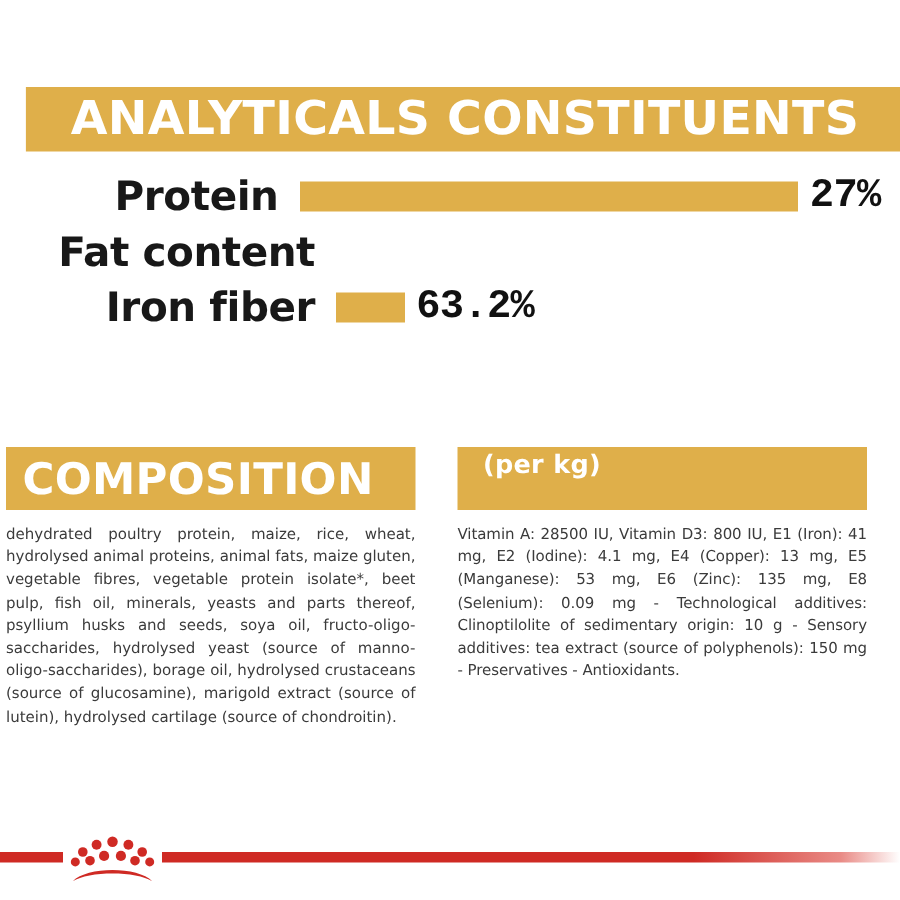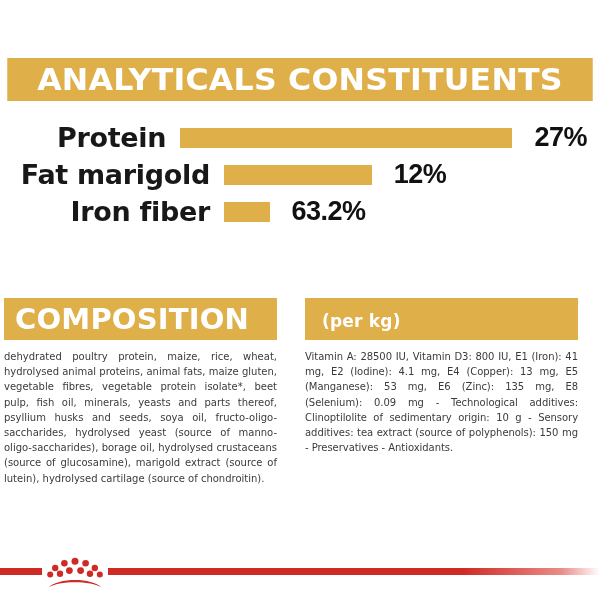--- a/index.html
+++ b/index.html
@@ -12,21 +12,21 @@
     height: 600px;
     position: relative;
     overflow: hidden;
     font-family: "DejaVu Sans", sans-serif;
     -webkit-font-smoothing: antialiased;
   }
 
   
   #analytics-panel {
     position: absolute;
-    left: 13px;
+    left: 23px;
     top: 58px;
     width: 574px;
   }
   .gold-header {
     background: #dfaf4a;
     color: #ffffff;
     font-family: "DejaVu Sans", sans-serif;
     font-weight: bold;
     letter-spacing: 0.2px;
     line-height: 1;
@@ -47,21 +47,21 @@
 
   
   #bar-chart {
     position: absolute;
     left: 13px;
     top: 116px;
     width: 574px;
   }
   .bar-row {
     display: flex;
-    align-items: flex-end;
+    align-items: flex-start;
     height: 37px;
   }
   .bar-label {
     width: 197px;
     text-align: right;
     font-size: 27px;
     font-weight: bold;
     color: #181818;
     font-family: "DejaVu Sans", sans-serif;
     letter-spacing: -0.3px;
@@ -74,23 +74,23 @@
     align-items: center;
   }
   .bar-fill {
     height: 20px;
     background: #dfaf4a;
   }
   .bar-value {
     font-size: 27px;
     font-weight: bold;
     color: #111111;
-    font-family: Liberation Sans, sans-serif;
+    font-family: Liberation Mono, monospace;
     letter-spacing: -0.5px;
-    padding-left: 22px;
+    padding-left: 8px;
     white-space: nowrap;
   }
 
   
   #bottom-panels {
     position: absolute;
     left: 4px;
     top: 298px;
     width: 574px;
     display: flex;
@@ -113,21 +113,21 @@
     line-height: 1;
     letter-spacing: 0.2px;
   }
   .panel-header .subtitle {
     font-size: 17px;
     font-weight: bold;
     line-height: 1;
     padding-left: 6px;
     padding-bottom: 1px;
     align-self: flex-end;
-    margin-bottom: 9px;
+    margin-bottom: 20px;
   }
   .panel-body {
     margin-top: 9px;
     font-family: "DejaVu Sans", sans-serif;
     font-size: 10px;
     line-height: 15.2px;
     color: #3b3b3b;
     text-align: justify;
     text-justify: inter-word;
   }
@@ -180,25 +180,21 @@
 
   <div class="bar-row">
     <div class="bar-label">Protein</div>
     <div class="bar-track">
       <div class="bar-fill" style="width: 332.237px; background: rgb(223, 175, 74);"></div>
       <div class="bar-value">27%</div>
     </div>
   </div>
 
   <div class="bar-row">
-    <div class="bar-label">Fat marigold</div>
-    <div class="bar-track">
-      <div class="bar-fill" style="width: 147.661px; background: rgb(223, 175, 74);"></div>
-      <div class="bar-value">12%</div>
-    </div>
+    <div class="bar-label">Fat content</div>
   </div>
 
   <div class="bar-row">
     <div class="bar-label">Iron fiber</div>
     <div class="bar-track">
       <div class="bar-fill" style="width: 45.5288px; background: rgb(223, 175, 74);"></div>
       <div class="bar-value">63.2%</div>
     </div>
   </div>
 

